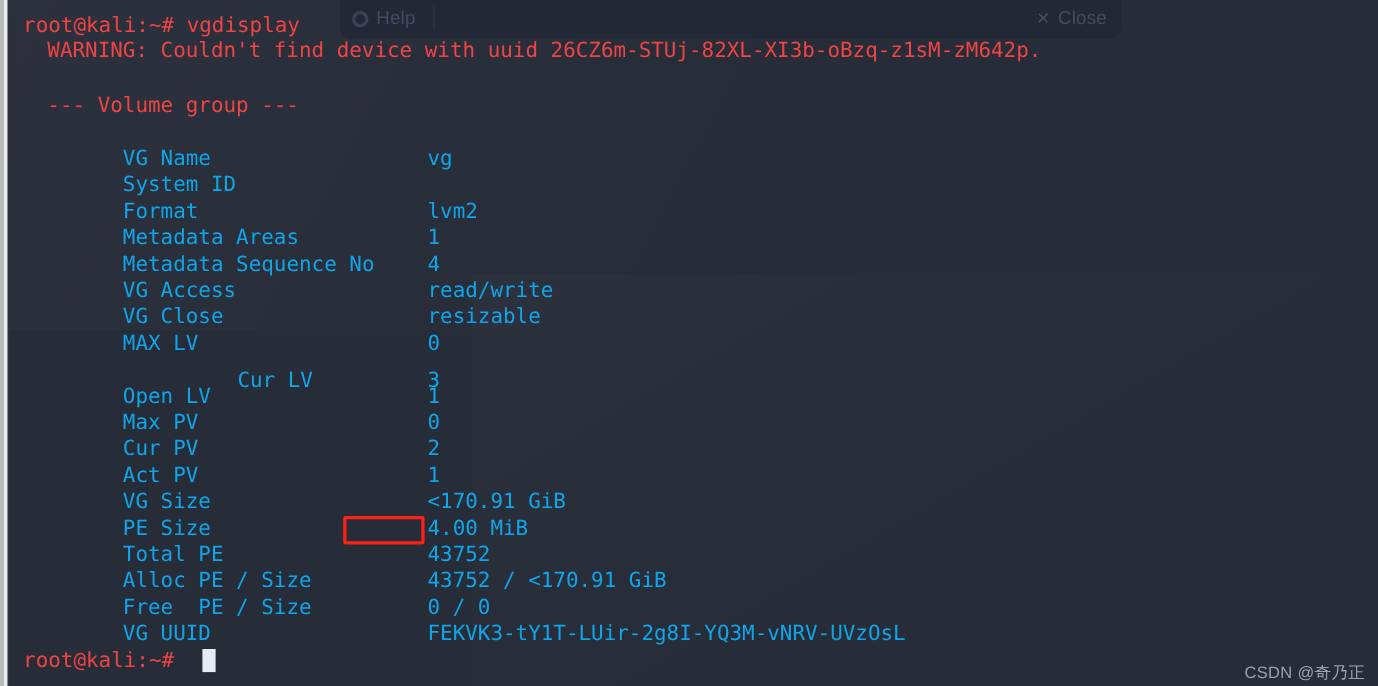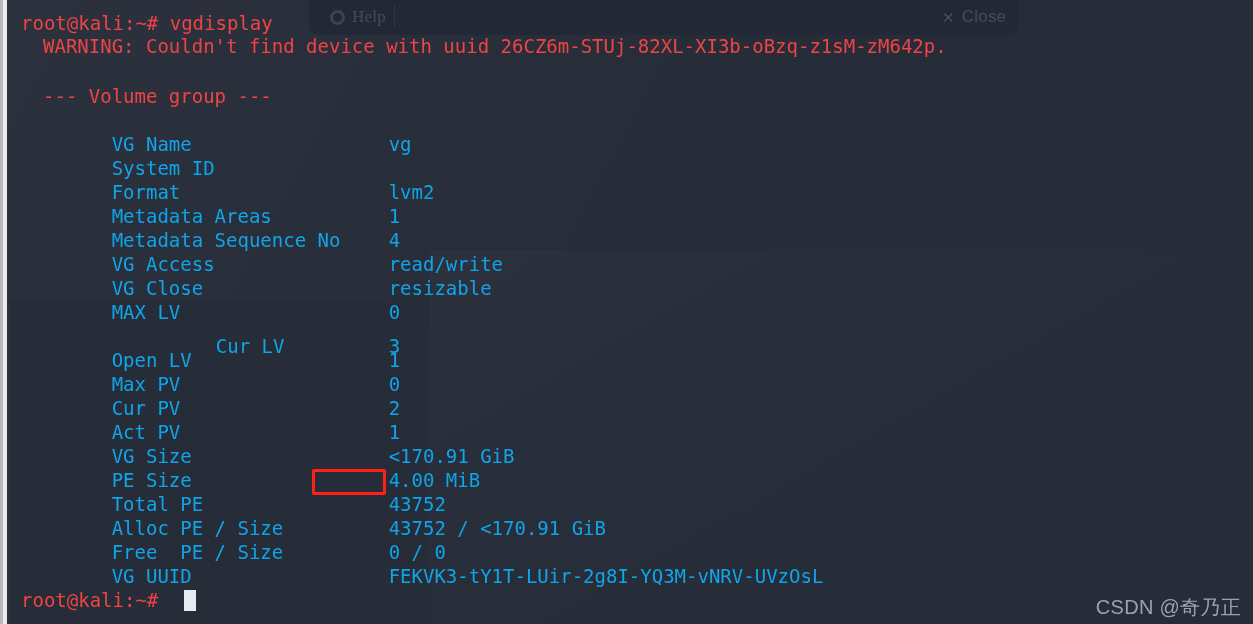--- a/index.html
+++ b/index.html
@@ -80,21 +80,21 @@
     position: absolute;
     top: 7px;
     display: flex;
     align-items: center;
     gap: 7px;
     color: rgba(180,188,205,0.24);
     font-family: "Liberation Sans", sans-serif;
     font-size: 17px;
     letter-spacing: 0.2px;
   }
-  .ghost-help  { left: 321px; font-family: Liberation Serif, serif; }
+  .ghost-help  { left: 311px; }
   .ghost-close { left: 933px; }
   .ghost-ring {
     width: 15px; height: 15px;
     border-radius: 50%;
     border: 3px solid rgba(150,158,178,0.22);
     box-sizing: border-box;
   }
   .ghost-x {
     font-size: 15px;
     line-height: 1;
@@ -156,21 +156,21 @@
     background: #e7ebf2;
   }
 
   
   .watermark {
     position: absolute;
     right: 12px;
     bottom: 3px;
     color: #9aa2b2;
     font-family: "Liberation Sans", sans-serif;
-    font-size: 20px;
+    font-size: 15px;
     letter-spacing: 0.3px;
     white-space: pre;
   }
 </style>
 </head>
 <body>
 
 <div id="screen">
 
   <div class="edge-gray"></div>

